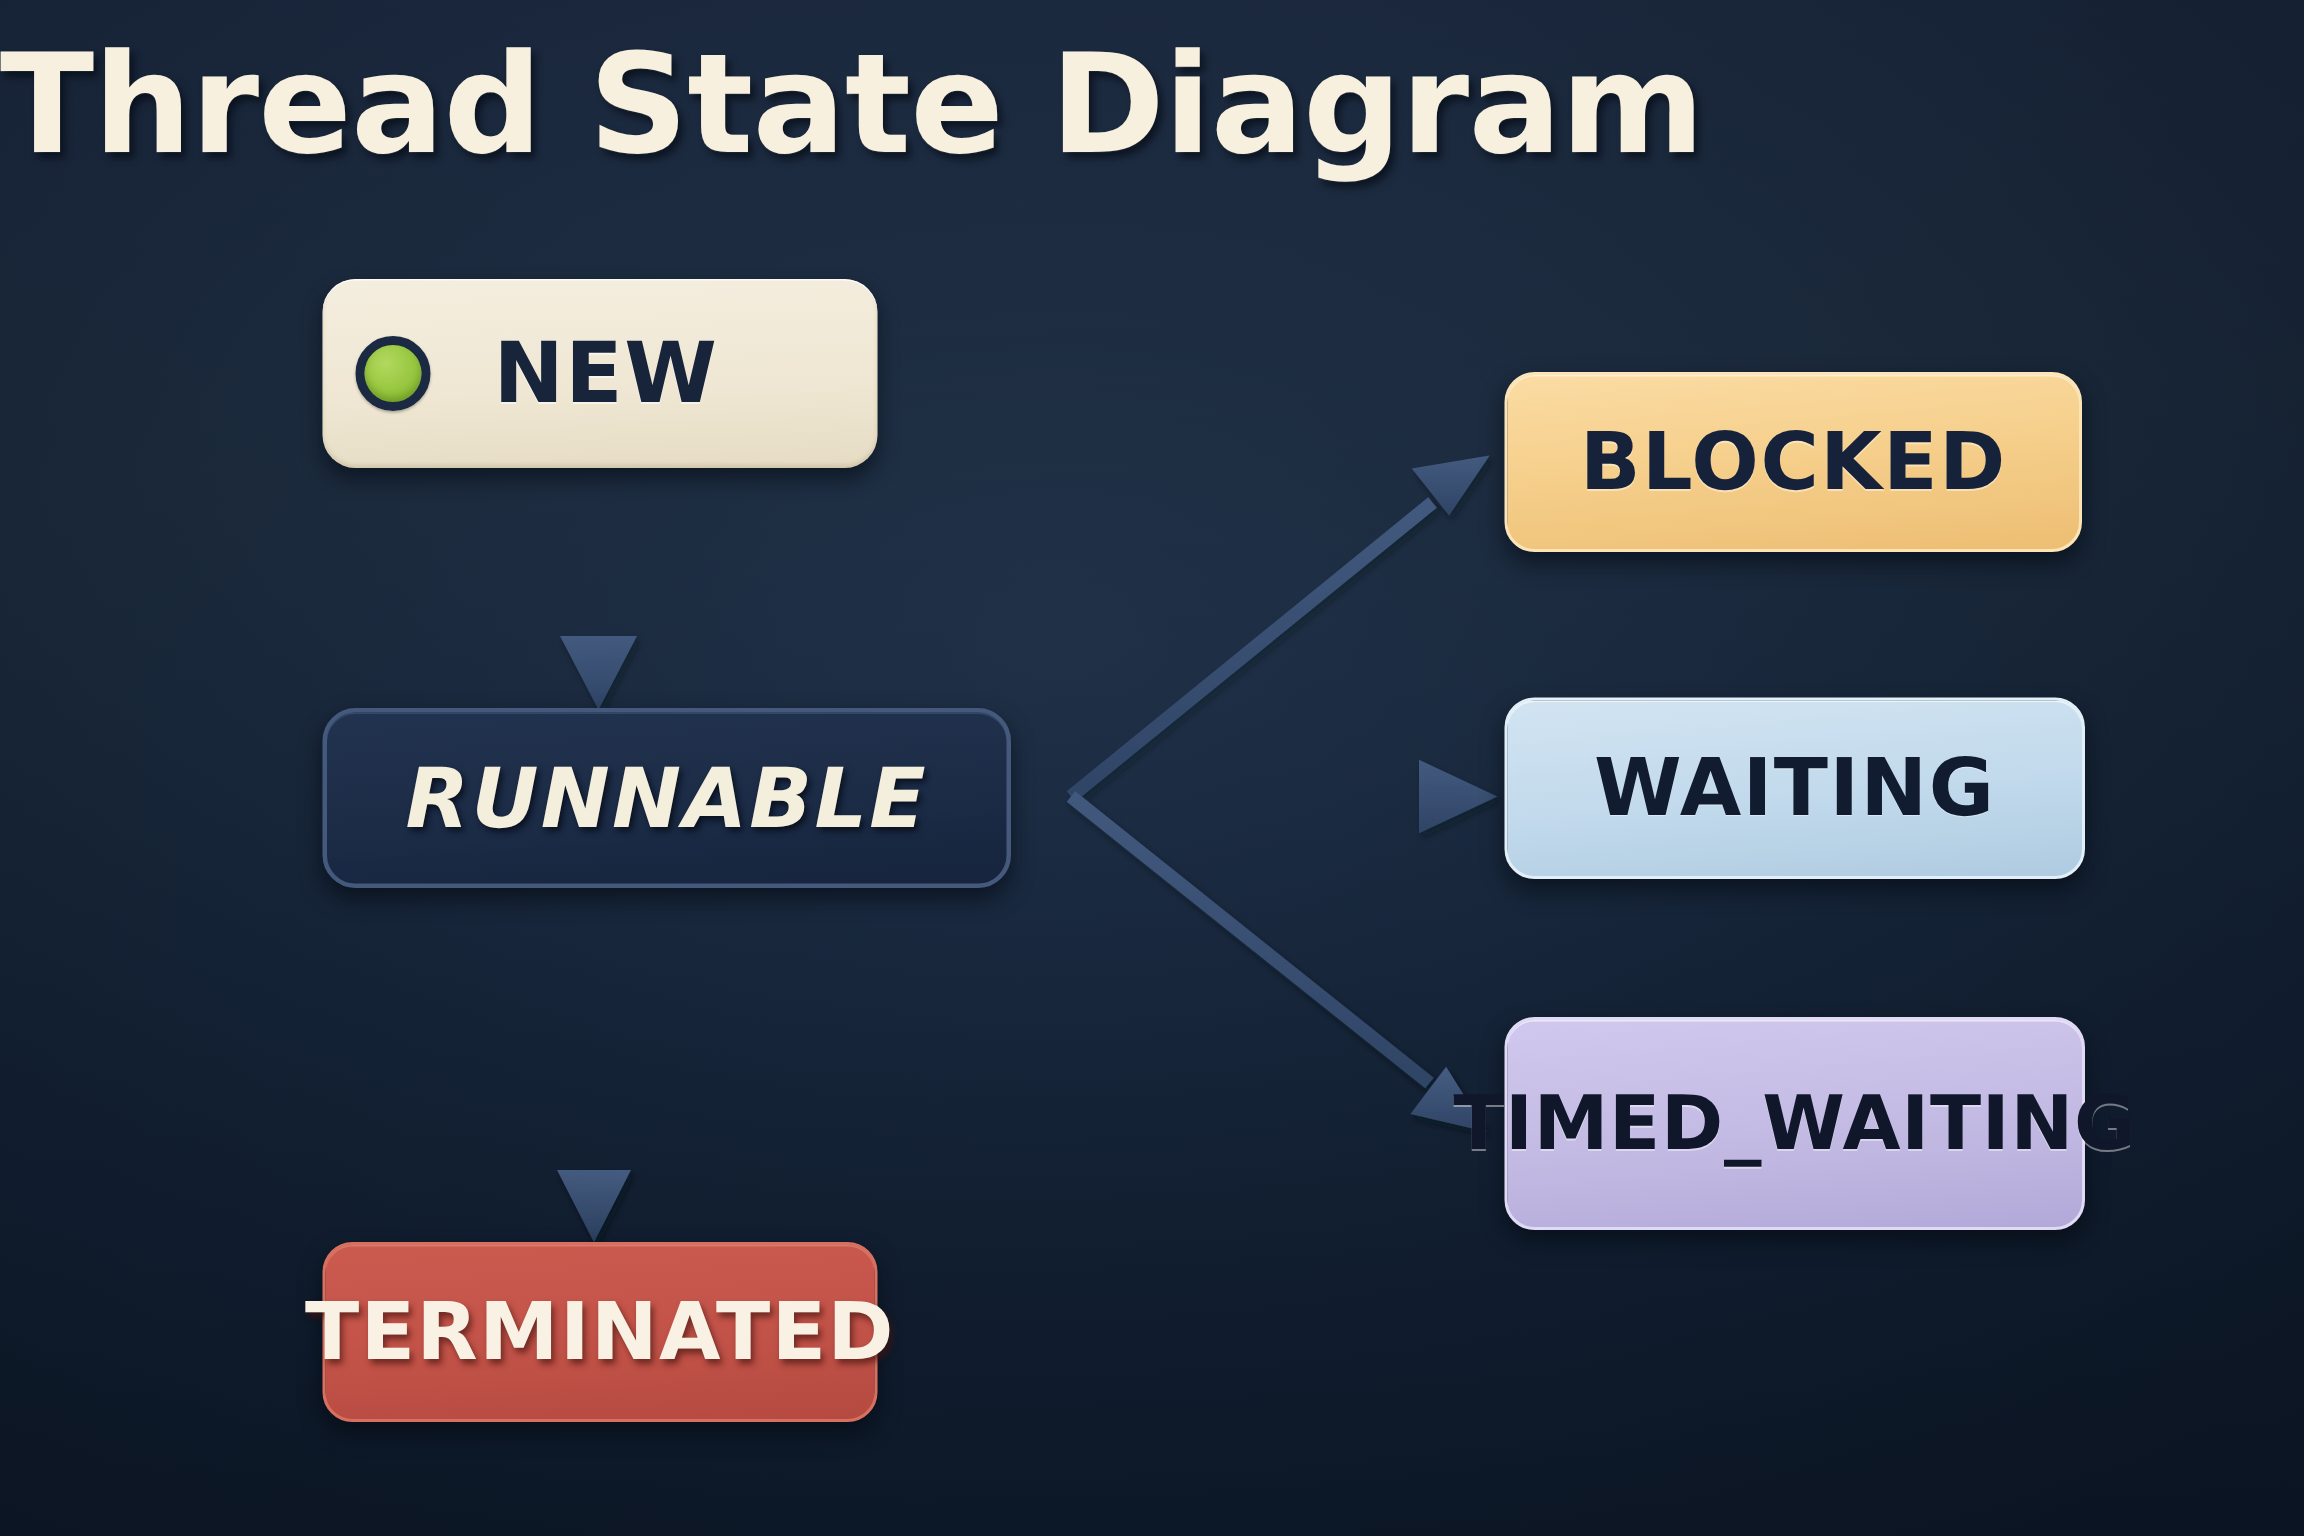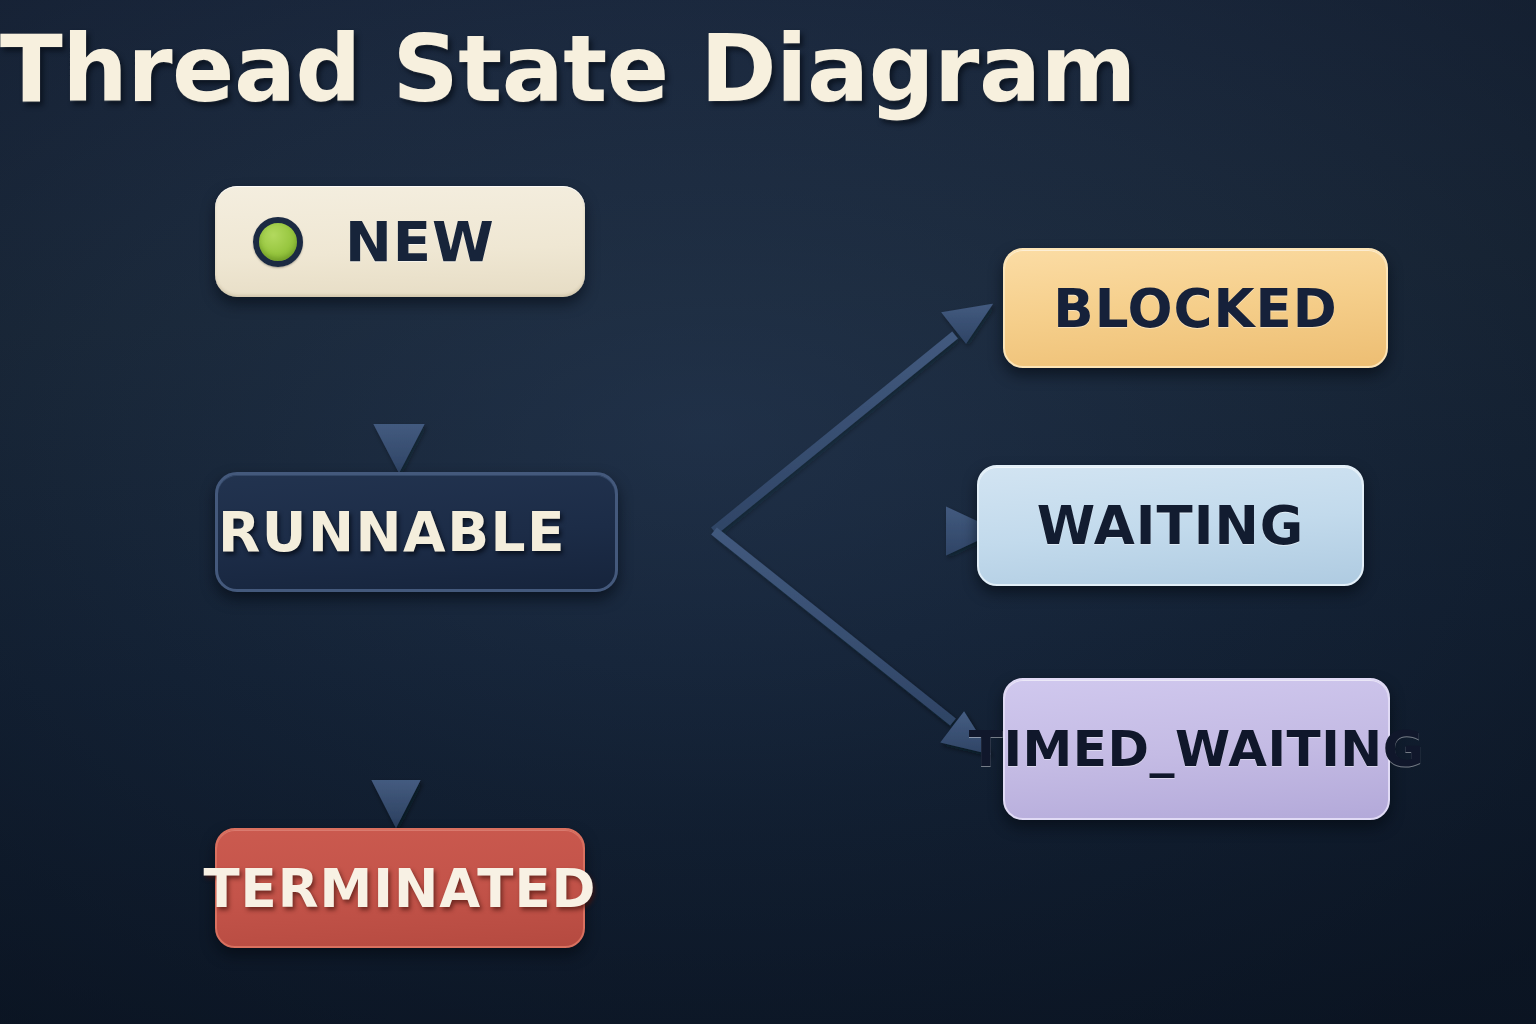--- a/index.html
+++ b/index.html
@@ -50,51 +50,52 @@
     align-items: center;
     box-sizing: border-box;
     border-radius: 20px;
     font-weight: 700;
     white-space: nowrap;
   }
   .node .label { display: block; }
 
   
   #node-new {
-    left: 215px; top: 186px; width: 370px; height: 111px;
+    left: 215px; top: 186px; width: 370px; height: 126px;
     border-radius: 22px;
     background: linear-gradient(178deg, #F4EEDF 0%, #EFE7D3 58%, #E6DCC4 100%);
     box-shadow: 0 7px 13px rgba(4,9,18,0.55), inset 0 1px 0 rgba(255,255,255,0.75), inset 0 -2px 3px rgba(150,135,100,0.28);
-    padding-left: 38px;
+    padding-left: 22px;
   }
   #new-dot {
     width: 50px; height: 50px;
     border-radius: 50%;
     background: radial-gradient(circle at 38% 32%, #B2D95E 0%, #97C63F 55%, #7FB031 100%);
     border: 6px solid #1B2A42;
     box-sizing: border-box;
     box-shadow: inset 0 -3px 5px rgba(80,120,20,0.45), 0 1px 2px rgba(0,0,0,0.3);
     flex: 0 0 auto;
   }
   #node-new .label {
     margin-left: 42px;
     font-size: 56px;
     letter-spacing: 1px;
     color: #17243A;
     text-shadow: 0 1px 0 rgba(255,255,255,0.55);
   }
 
   
   #node-runnable {
-    left: 215px; top: 472px; width: 403px; height: 120px;
+    left: 215px; top: 472px; width: 459px; height: 120px;
     border-radius: 22px;
     background: linear-gradient(176deg, #22334F 0%, #1C2C47 55%, #16243C 100%);
     border: 3px solid #44597C;
     box-shadow: 0 7px 14px rgba(3,8,16,0.60), inset 0 1px 0 rgba(120,150,195,0.22);
-    justify-content: flex-start;
+    justify-content: center;
+    font-style: italic;
   }
   #node-runnable .label {
     font-size: 55px;
     letter-spacing: 1.5px;
     color: #F4EEDC;
     text-shadow: 2px 3px 4px rgba(4,10,20,0.75);
   }
 
   
   #node-terminated {
@@ -123,21 +124,21 @@
   }
   #node-blocked .label {
     font-size: 53px;
     letter-spacing: 1px;
     color: #16213A;
     text-shadow: 0 1px 0 rgba(255,255,255,0.42);
   }
 
   
   #node-waiting {
-    left: 977px; top: 465px; width: 387px; height: 121px;
+    left: 1003px; top: 465px; width: 387px; height: 121px;
     border-radius: 20px;
     background: linear-gradient(175deg, #D2E4F2 0%, #C2DAEC 52%, #AFCBE1 100%);
     border: 2px solid #E2EFF8;
     box-shadow: 0 7px 14px rgba(3,8,16,0.58), inset 0 1px 0 rgba(255,255,255,0.65);
     justify-content: center;
   }
   #node-waiting .label {
     font-size: 53px;
     letter-spacing: 1px;
     color: #121C30;

